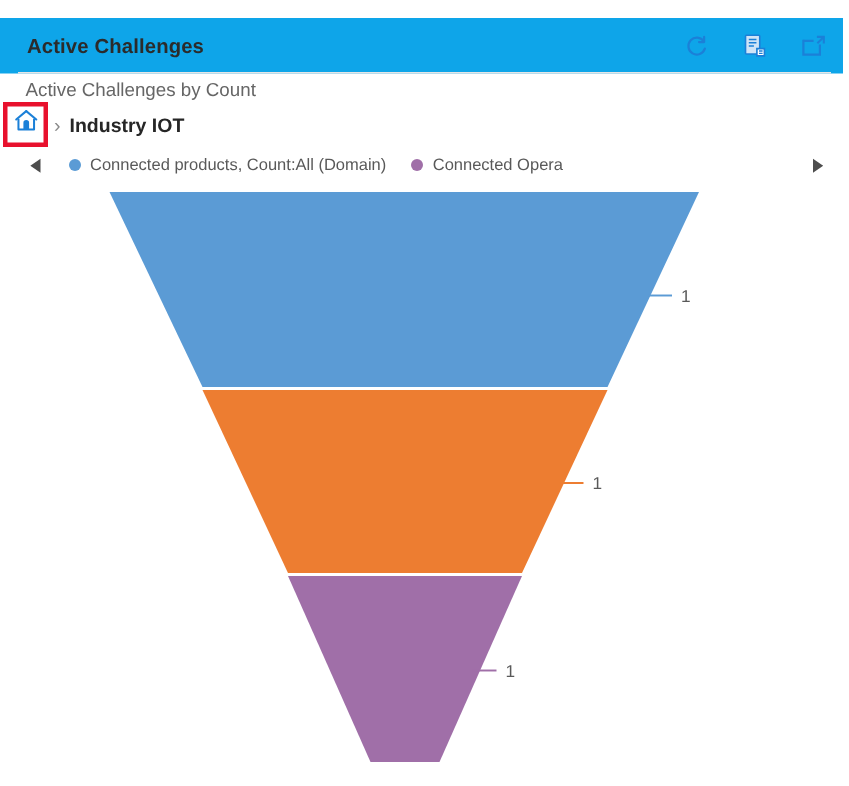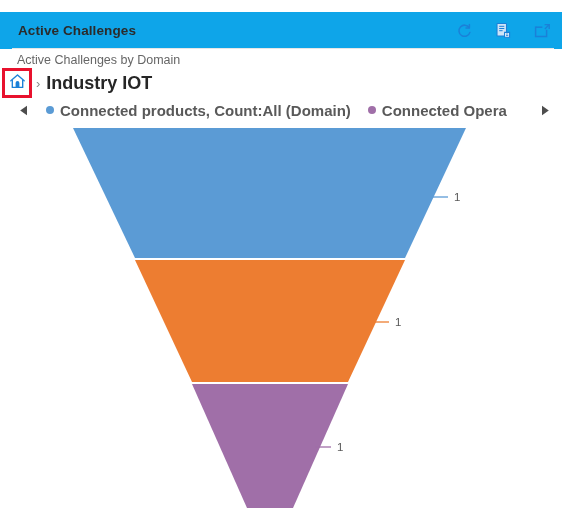--- a/index.html
+++ b/index.html
@@ -101,21 +101,21 @@
     border: 3px solid #e8112d;
     background: transparent;
     pointer-events: none;
   }
   .crumb-sep {
     font-size: 13px;
     color: #8a8a8a;
     margin: 0 6px 0 6px;
   }
   .crumb-label {
-    font-size: 18px;
+    font-size: 13px;
     font-weight: bold;
     color: #262626;
     white-space: nowrap;
     cursor: pointer;
   }
 
   
   .legend {
     position: absolute;
     left: 0;
@@ -153,23 +153,22 @@
     flex: 0 0 auto;
   }
   .legend-dot {
     width: 8px;
     height: 8px;
     border-radius: 50%;
     margin-right: 6px;
     flex: 0 0 auto;
   }
   .legend-text {
-    font-size: 15px;
+    font-size: 11px;
     color: #595959;
-    font-weight: bold;
   }
 
   
   .plot {
     position: absolute;
     left: 0;
     top: 120px;
     width: 566px;
     height: 404px;
   }
@@ -215,21 +214,21 @@
           <path d="M1.6 4.2 L8.4 4.2" fill="none" stroke="#1b80d8" stroke-width="1.5"></path>
           <path d="M10.6 1.6 L15.2 1.6 L15.2 6.0" fill="none" stroke="#1b80d8" stroke-width="1.4"></path>
           <path d="M15.0 1.8 L10.9 5.9" fill="none" stroke="#1b80d8" stroke-width="1.4"></path>
         </svg>
       </div>
 
     </div>
     <div class="header-rule"></div>
   </div>
 
-  <div class="chart-title">Active Challenges by Domain</div>
+  <div class="chart-title">Active Challenges by Count</div>
 
   <div class="breadcrumb">
     <div class="home-wrap">
       <span>
         <svg width="17" height="17" viewBox="0 0 17 17">
           <path d="M8.5 2.1 L15.2 7.7" fill="none" stroke="#1b80d8" stroke-width="1.35" stroke-linecap="round"></path>
           <path d="M8.5 2.1 L1.8 7.7" fill="none" stroke="#1b80d8" stroke-width="1.35" stroke-linecap="round"></path>
           <path d="M3.3 7.1 L3.3 14.4 L13.7 14.4 L13.7 7.1" fill="none" stroke="#1b80d8" stroke-width="1.35" stroke-linejoin="round"></path>
           <path d="M6.6 14.4 L6.6 9.9 A1.9 1.9 0 0 1 10.4 9.9 L10.4 14.4 Z" fill="#1b80d8"></path>
         </svg>

